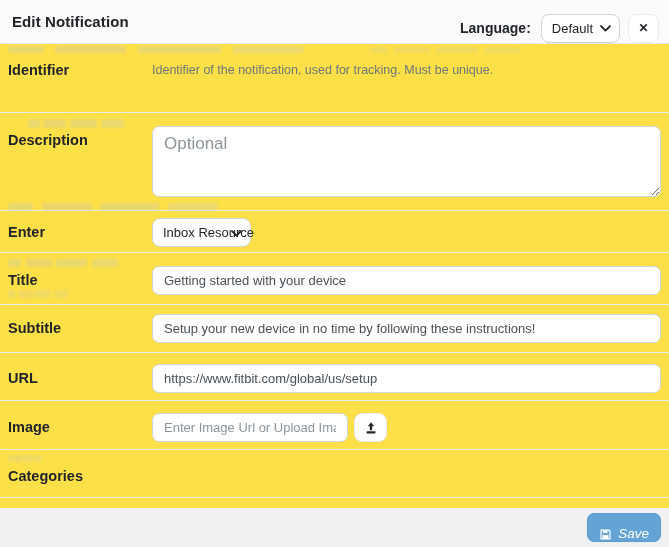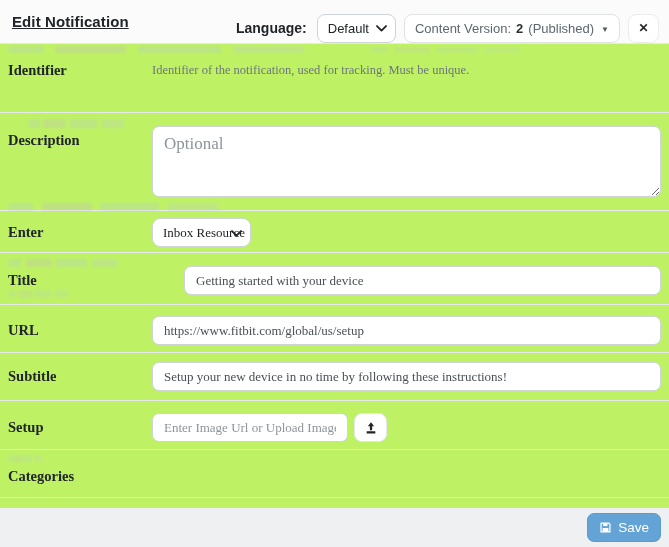--- a/index.html
+++ b/index.html
@@ -29,21 +29,21 @@
     overflow:hidden;
   }
   
   .modal-header{
     flex:0 0 44px;
     display:flex;align-items:center;
     padding:0 10px 0 12px;
     background:var(--header-bg);
     border-bottom:1px solid #e6e9eb;
   }
-  .modal-title{font-size:15px;font-weight:700;letter-spacing:.1px;text-decoration:underline;}
+  .modal-title{font-size:15px;font-weight:700;letter-spacing:.1px;}
   .header-right{margin-left:auto;display:flex;align-items:center;gap:8px;margin-top:13px;}
   .lang-label{font-size:14px;font-weight:700;margin-right:2px;}
   .select-box{
     position:relative;
     display:inline-flex;align-items:center;
     height:29px;background:#fff;
     border:1px solid var(--border);
     border-radius:8px;
     padding:0 26px 0 10px;
     font-size:13px;color:var(--text);
@@ -61,21 +61,21 @@
   }
   .cv-number{color:#2c3136;font-weight:700;}
   .cv-caret{font-size:8px;color:#555;margin-left:2px;transform:translateY(1px);}
   .close-btn{
     width:31px;height:29px;
     background:#fff;border:1px solid #e9ebec;border-radius:8px;
     display:inline-flex;align-items:center;justify-content:center;
     font-size:12px;font-weight:700;color:#212529;cursor:pointer;
   }
   
-  .modal-body{flex:1 1 auto;background:#bef264;font-family:Liberation Serif, serif;}
+  .modal-body{flex:1 1 auto;background:#fde047;}
   .form-row{
     display:flex;align-items:flex-start;
     padding-left:8px;padding-right:8px;
     border-bottom:1px solid var(--divider);
   }
   .row-label{
     flex:0 0 144px;
     font-size:14.5px;font-weight:700;color:var(--text);
     line-height:29px;
   }
@@ -92,21 +92,21 @@
     width:100%;height:71px;
     border:1px solid var(--border);border-radius:7px;
     padding:7px 11px;
     font-family:inherit;font-size:17px;color:var(--input-text);
     resize:both;outline:none;
   }
   .help-text{margin-top:7px;font-size:12.5px;color:var(--muted);}
   #row-identifier{height:69px;padding-top:12px;}
   #row-description{height:98px;padding-top:13px;}
   #row-type{height:42px;padding-top:7px;}
-  #row-title{height:52px;padding-top:13px;gap:32px;}
+  #row-title{height:52px;padding-top:13px;}
   #row-subtitle{height:48px;padding-top:9px;}
   #row-url{height:48px;padding-top:11px;}
   #row-image{height:49px;padding-top:12px;}
   #row-categories{height:48px;padding-top:12px;flex-direction:column;}
   .type-select{width:99px;justify-content:space-between;}
   .image-group{display:flex;align-items:center;gap:6px;}
   .image-input{width:196px;}
   .upload-btn{
     width:33px;height:29px;
     background:#fff;border:1px solid #e4e7e9;border-radius:8px;
@@ -114,27 +114,28 @@
     cursor:pointer;
   }
   
   .modal-footer{
     flex:1 1 auto;
     background:var(--footer-bg);
     display:flex;align-items:center;justify-content:flex-end;
     padding:0 8px;
   }
   .save-btn{
-    display:inline-flex;align-items:center;gap:6px;
+    display:inline-flex;align-items:flex-end;gap:6px;
     height:29px;padding:0 11px;
     background:var(--accent);
     border:1px solid var(--accent-border);
     border-radius:7px;
     color:#fff;font-size:13.5px;font-family:inherit;
     cursor:pointer;
+    font-style:italic;
   }
   
   .ghost{
     position:absolute;
     background:linear-gradient(90deg,#b9c6d4 0 12%,transparent 12% 16%,#c5b9cf 16% 40%,transparent 40% 44%,#b9c6d4 44% 72%,transparent 72% 76%,#bfc9d2 76% 100%);
     opacity:.28;filter:blur(1.3px);
     border-radius:2px;pointer-events:none;
   }
   .g1{left:8px;top:46px;width:296px;height:7px;}
   .g2{left:370px;top:47px;width:150px;height:6px;opacity:.18;}
@@ -155,26 +156,20 @@
     <div class="header-right">
       <span class="lang-label">Language:</span>
       <div class="select-box" role="combobox">
         <span>Default</span>
         <span class="chev">
           <svg width="11" height="7" viewBox="0 0 11 7">
               <path d="M1 1l4.5 4.5L10 1" fill="none" stroke="#212529" stroke-width="1.8" stroke-linecap="round" stroke-linejoin="round"></path>
             </svg>
         </span>
       </div>
-      <button class="cv-button">
-        <span>Content Version:</span>
-        <span class="cv-number">2</span>
-        <span>(Published)</span>
-        <span class="cv-caret">▼</span>
-      </button>
       <button class="close-btn">
         <span>✕</span>
       </button>
     </div>
   </div>
 
   <div class="modal-body">
 
     <div class="form-row" id="row-identifier">
       <div class="row-label">Identifier</div>
@@ -204,36 +199,36 @@
       </div>
     </div>
 
     <div class="form-row" id="row-title">
       <div class="row-label">Title</div>
       <div class="row-control">
         <input class="text-input" type="text" value="Getting started with your device" style="">
       </div>
     </div>
 
+    <div class="form-row" id="row-subtitle">
+      <div class="row-label">Subtitle</div>
+      <div class="row-control">
+        <input class="text-input" type="text" value="Setup your new device in no time by following these instructions!" style="">
+      </div>
+    </div>
+
     <div class="form-row" id="row-url">
       <div class="row-label">URL</div>
       <div class="row-control">
         <input class="text-input" type="text" value="https://www.fitbit.com/global/us/setup" style="">
       </div>
     </div>
 
-    <div class="form-row" id="row-subtitle">
-      <div class="row-label">Subtitle</div>
-      <div class="row-control">
-        <input class="text-input" type="text" value="Setup your new device in no time by following these instructions!" style="">
-      </div>
-    </div>
-
     <div class="form-row" id="row-image">
-      <div class="row-label">Setup</div>
+      <div class="row-label">Image</div>
       <div class="row-control">
         <div class="image-group">
           <input class="text-input image-input" type="text" placeholder="Enter Image Url or Upload Image" style="">
           <button class="upload-btn">
             <span>
               <svg width="14" height="14" viewBox="0 0 16 16">
                 <path d="M8 1.5 L11.6 6 H9.3 V10.5 H6.7 V6 H4.4 Z" fill="#212529"></path>
                 <rect x="3" y="11.8" width="10" height="2.6" rx="0.6" fill="#212529"></rect>
               </svg>
             </span>

